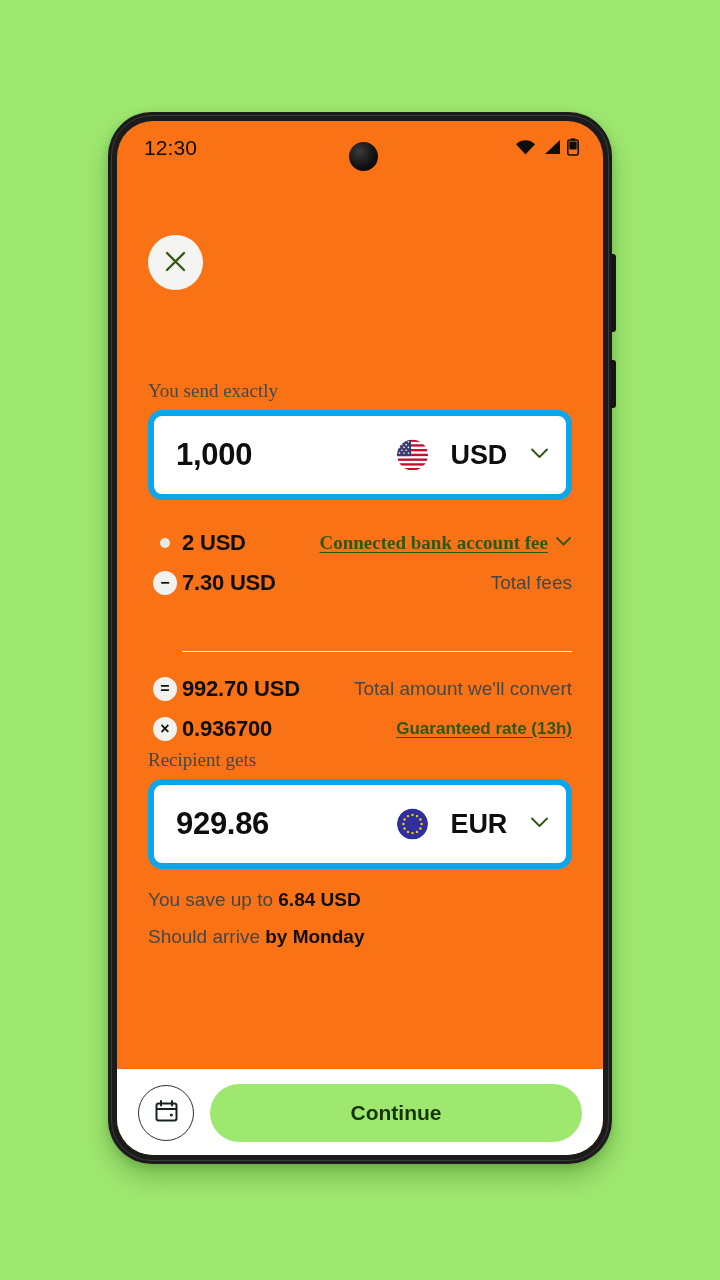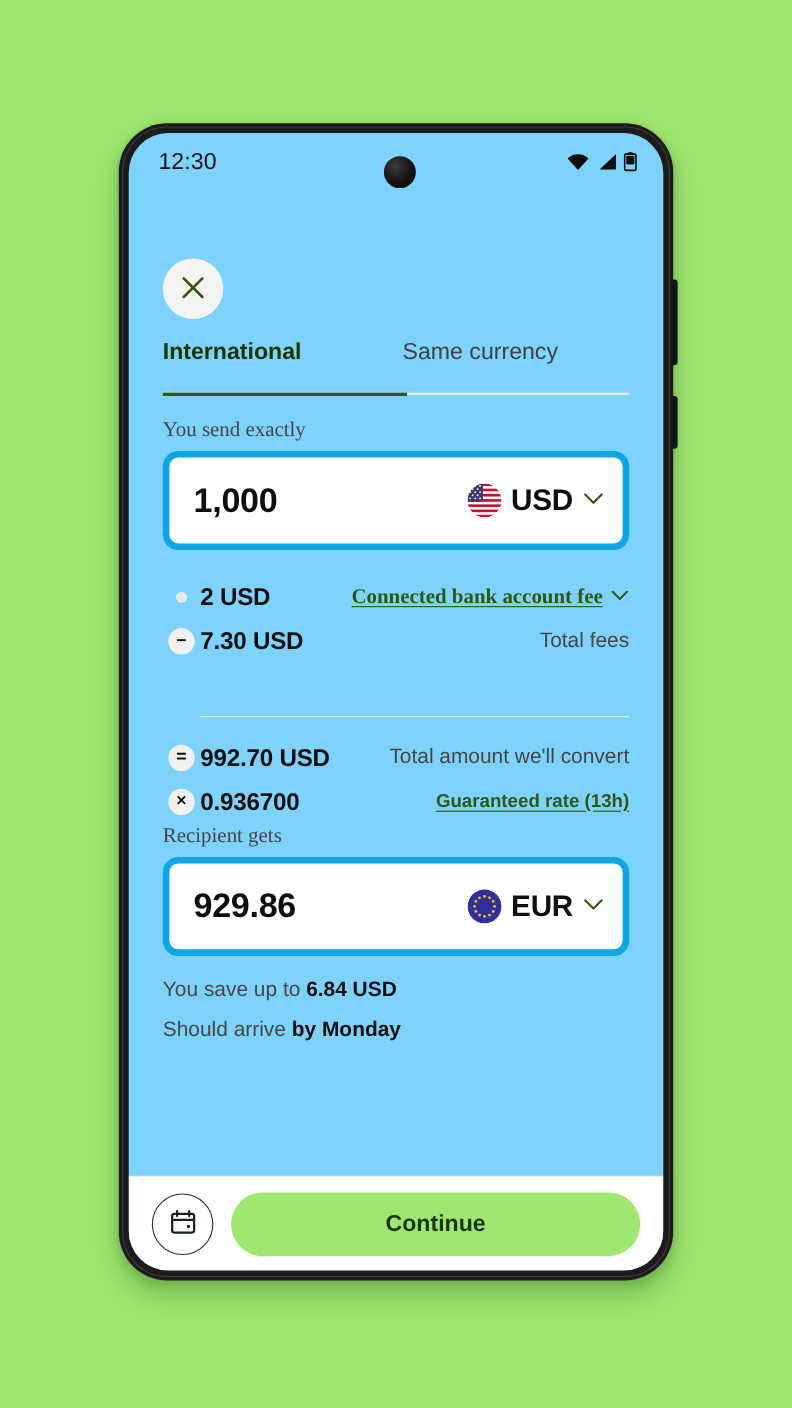--- a/index.html
+++ b/index.html
@@ -45,21 +45,21 @@
   }
   #side-button-volume { top: 142px; height: 78px; }
   #side-button-power  { top: 248px; height: 48px; }
 
   #phone-screen {
     position: absolute;
     left: 9px;
     top: 9px;
     width: 486px;
     height: 1034px;
-    background: #7dd3fc;
+    background: #f97316;
     border-radius: 36px;
     overflow: hidden;
   }
 
   
   #status-bar {
     position: relative;
     height: 56px;
   }
   #status-time {
@@ -190,21 +190,21 @@
     color: #0e0f0c;
     letter-spacing: -0.3px;
   }
   .currency-picker {
     position: absolute;
     right: 17px;
     top: 50%;
     transform: translateY(-50%);
     display: flex;
     align-items: center;
-    gap: 9px;
+    gap: 23px;
     background: none;
     border: none;
     cursor: pointer;
     padding: 0;
     font-family: inherit;
   }
   .currency-code {
     font-size: 27px;
     font-weight: bold;
     color: #0e0f0c;
@@ -406,27 +406,20 @@
     <div id="app-content">
 
       <button id="close-button">
         <span>
           <svg width="25" height="25" viewBox="0 0 25 25">
             <path d="M4 4 L21 21 M21 4 L4 21" stroke="#2f5711" stroke-width="2.3" stroke-linecap="round"></path>
           </svg>
         </span>
       </button>
 
-      <div id="tabs">
-        <button class="tab" id="tab-international">International</button>
-        <button class="tab" id="tab-same-currency">Same currency</button>
-        <div id="tab-underline-track">
-          <div id="tab-underline-active"></div>
-        </div>
-      </div>
 
       <div class="field-label" id="send-label">You send exactly</div>
       <div class="amount-box" id="send-box">
         <div class="amount-value">1,000</div>
         <button class="currency-picker">
           <span class="flag">
             <svg class="flag" viewBox="0 0 32 32">
               <defs>
                   <clipPath id="usclip">
                     <circle cx="16" cy="16" r="16"></circle>

